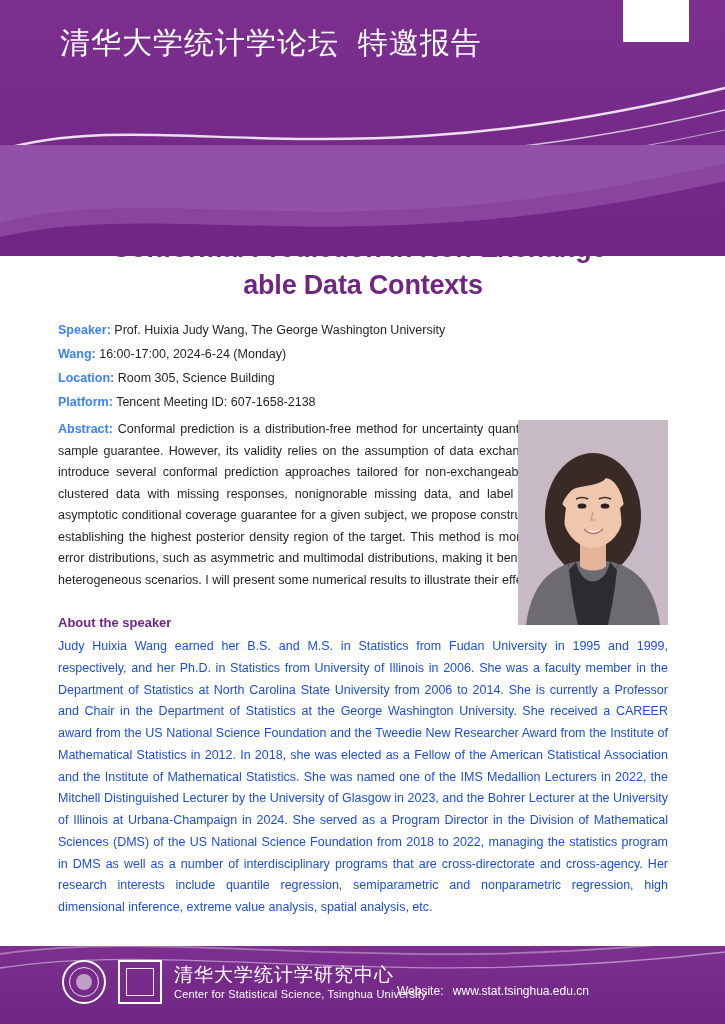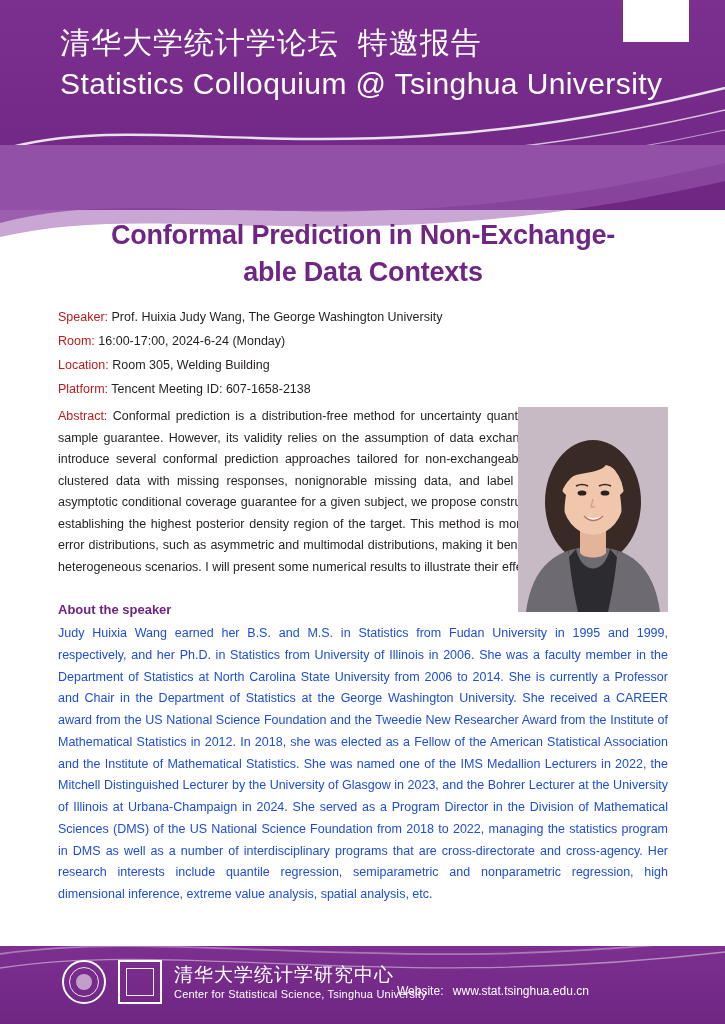--- a/index.html
+++ b/index.html
@@ -19,21 +19,21 @@
     height: 1024px;
     background: #ffffff;
     overflow: hidden;
   }
 
   
   .header {
     position: absolute;
     left: 0; top: 0;
     width: 725px;
-    height: 210px;
+    height: 256px;
     background: linear-gradient(180deg, #7c2f8f 0%, #6f2683 100%);
     overflow: hidden;
   }
   .header-inner {
     position: absolute;
     left: 60px;
     top: 24px;
     width: 640px;
   }
   .title-cn {
@@ -56,21 +56,21 @@
   
   .swoosh {
     position: absolute;
     pointer-events: none;
   }
 
   
   .content {
     position: absolute;
     left: 58px;
-    top: 209px;
+    top: 222px;
     width: 610px;
   }
 
   .talk-title {
     color: #6f2683;
     font-size: 27px;
     font-weight: bold;
     text-align: center;
     line-height: 1.38;
     letter-spacing: -0.2px;
@@ -79,22 +79,22 @@
     padding: 0 2px;
   }
 
   .meta-row {
     font-size: 12.5px;
     color: #231f20;
     line-height: 1.5;
     margin-bottom: 5.5px;
   }
   .meta-label {
-    color: #b91c1c;
-    font-weight: normal;
+    color: #3b82f6;
+    font-weight: bold;
   }
 
   .abstract {
     font-size: 12.5px;
     color: #231f20;
     line-height: 1.72;
     text-align: justify;
     margin-top: 7px;
   }
   .abstract .meta-label { margin-right: 0; }
@@ -225,21 +225,20 @@
 
   <div class="header">
     <svg class="swoosh" width="725" height="205" viewBox="0 0 725 205" style="left:0;top:0;">
       <path d="M0,158 C150,112 300,190 725,96 L725,205 L0,205 Z" fill="#ffffff" opacity="0.0"></path>
       <path d="M0,150 C160,104 330,186 725,88" stroke="#ffffff" stroke-width="2.5" fill="none" opacity="0.85"></path>
       <path d="M0,172 C160,128 340,200 725,110" stroke="#ffffff" stroke-width="1.6" fill="none" opacity="0.7"></path>
       <path d="M0,188 C170,150 350,212 725,130" stroke="#ffffff" stroke-width="1.2" fill="none" opacity="0.55"></path>
     </svg>
     <div class="header-inner">
       <div class="title-cn">清华大学统计学论坛  特邀报告</div>
-      <div class="title-en">Statistics Colloquium @ Tsinghua University</div>
     </div>
   </div>
 
   <svg class="swoosh" width="725" height="120" viewBox="0 0 725 120" style="left:0;top:145px;">
     <path d="M0,60 C150,14 330,96 725,2 L725,0 L0,0 Z" fill="#6f2683"></path>
     <path d="M0,78 C160,34 340,110 725,18 L725,0 L0,0 Z" fill="#8a46a0" opacity="0.85"></path>
     <path d="M0,92 C170,52 350,122 725,36 L725,0 L0,0 Z" fill="#9d5cb0" opacity="0.55"></path>
   </svg>
 
   <div class="content">
@@ -247,26 +246,26 @@
     <div class="talk-title">
       <span>Conformal Prediction in Non-Exchange-</span><br>
       <span>able Data Contexts</span>
     </div>
 
     <div class="meta-row">
       <span class="meta-label">Speaker:</span>
       <span>Prof. Huixia Judy Wang, The George Washington University</span>
     </div>
     <div class="meta-row">
-      <span class="meta-label">Room:</span>
+      <span class="meta-label">Wang:</span>
       <span>16:00-17:00, 2024-6-24 (Monday)</span>
     </div>
     <div class="meta-row">
       <span class="meta-label">Location:</span>
-      <span>Room 305, Welding Building</span>
+      <span>Room 305, Science Building</span>
     </div>
     <div class="meta-row">
       <span class="meta-label">Platform:</span>
       <span>Tencent Meeting ID: 607-1658-2138</span>
     </div>
 
     <div class="abstract">
       <span class="meta-label">Abstract:</span>
       <span>Conformal prediction is a distribution-free method for uncertainty quantification that ensures finite sample guarantee. However, its validity relies on the assumption of data exchangeability. In this talk, I will introduce several conformal prediction approaches tailored for non-exchangeable data settings, including clustered data with missing responses, nonignorable missing data, and label shift data. To provide an asymptotic conditional coverage guarantee for a given subject, we propose constructing prediction regions by establishing the highest posterior density region of the target. This method is more accurate under complex error distributions, such as asymmetric and multimodal distributions, making it beneficial for personalized and heterogeneous scenarios. I will present some numerical results to illustrate their effectiveness.</span>
     </div>

